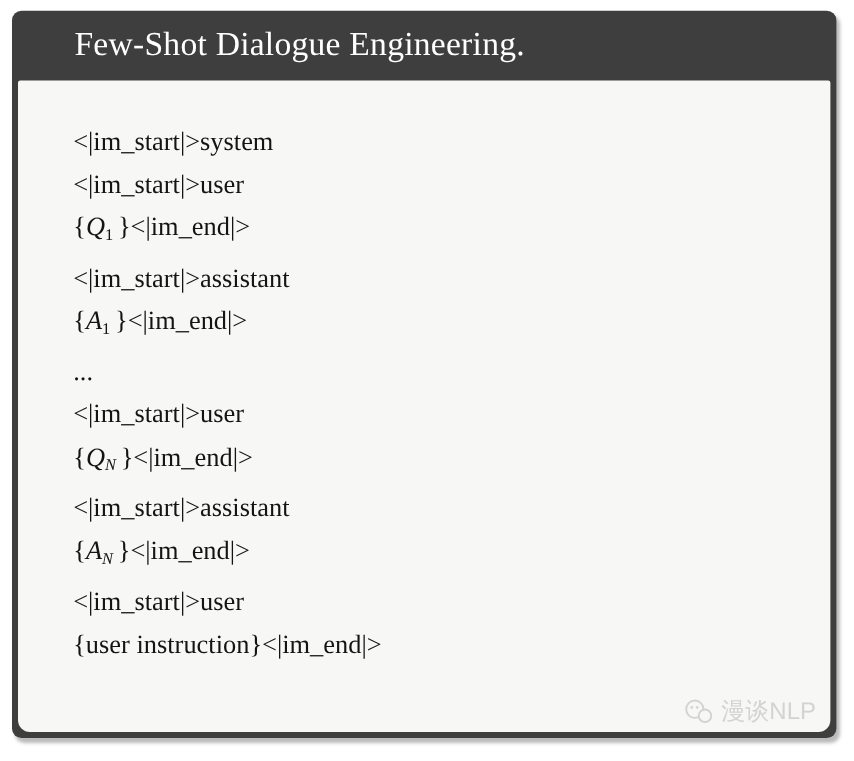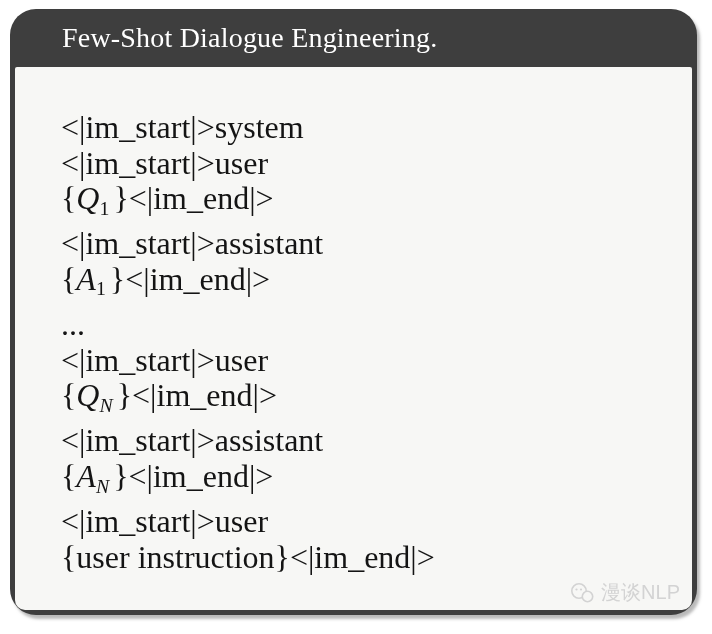--- a/index.html
+++ b/index.html
@@ -11,21 +11,21 @@
     overflow: hidden;
     font-family: "Liberation Serif", serif;
   }
   .card {
     position: absolute;
     left: 10px;
     top: 9px;
     width: 687px;
     height: 606px;
     background: #3e3e3e;
-    border-radius: 26px;
+    border-radius: 8px;
     box-shadow: 3px 4px 3px rgba(130,130,130,0.55);
   }
   .card-header {
     height: 58px;
     display: flex;
     align-items: center;
     padding-left: 52px;
     box-sizing: border-box;
   }
   .card-title {
@@ -37,22 +37,22 @@
     position: absolute;
     left: 5px;
     right: 5px;
     top: 58px;
     bottom: 5px;
     background: #f7f7f5;
     border-radius: 2px 2px 10px 10px;
     overflow: hidden;
   }
   .prompt-lines {
-    padding: 43px 10px 0 46px;
-    font-size: 32px;
+    padding: 33px 10px 0 46px;
+    font-size: 22px;
     line-height: 35.6px;
     color: #141414;
     white-space: nowrap;
   }
   .seg-plain { font-style: normal; }
   .seg-var   { font-style: italic; }
   .seg-sub, .seg-subvar {
     font-size: 0.62em;
     vertical-align: -0.28em;
     margin-right: 4px;

